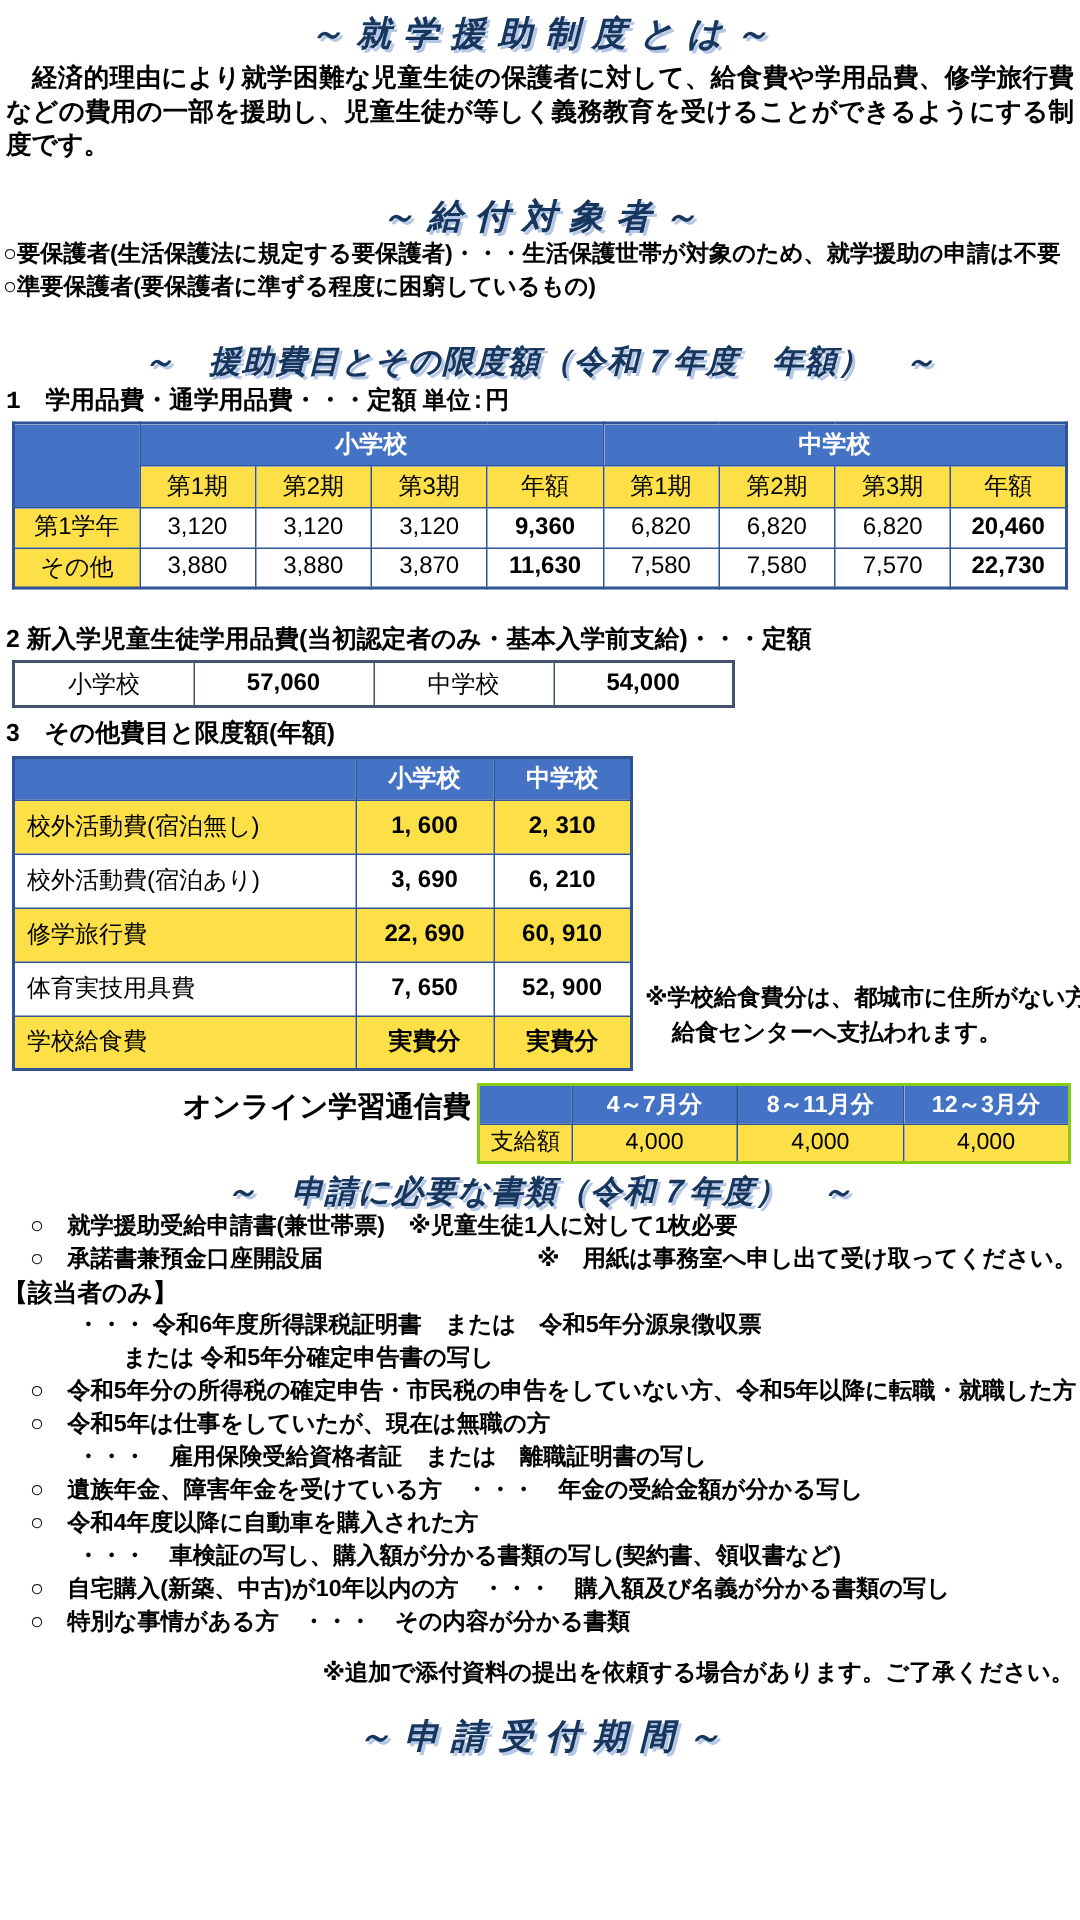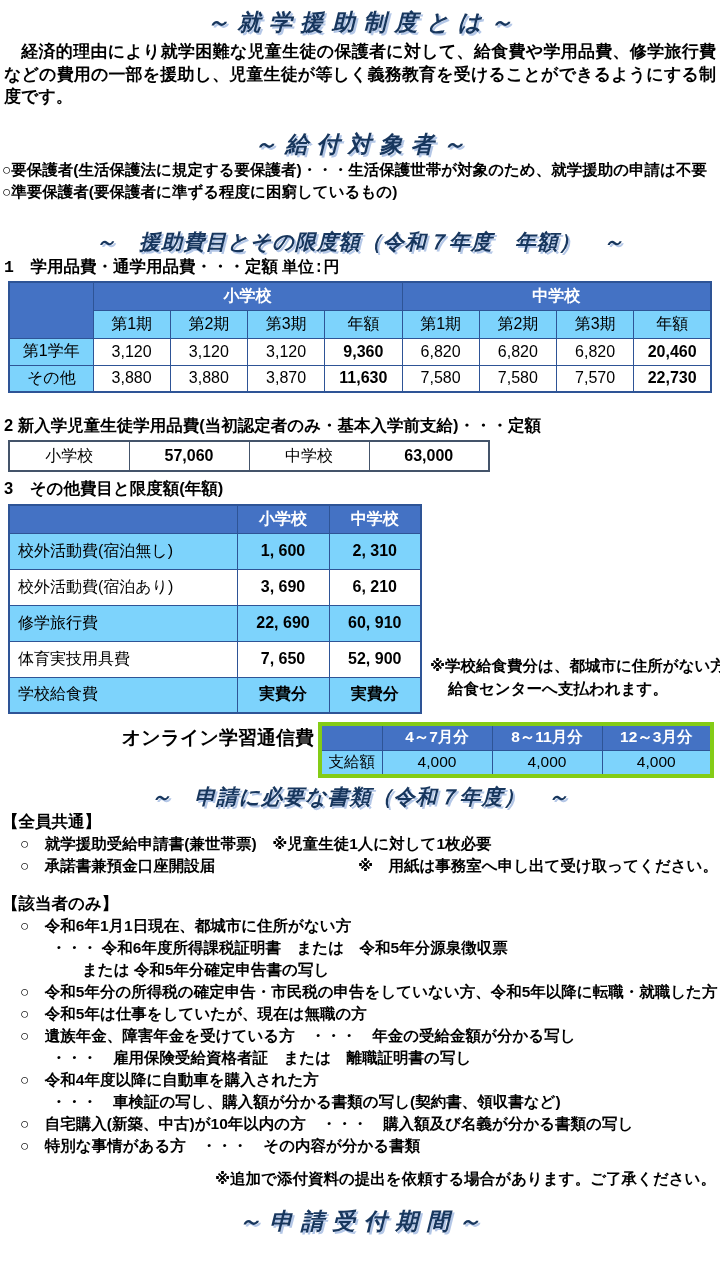--- a/index.html
+++ b/index.html
@@ -35,46 +35,46 @@
 
   table { border-collapse:collapse; table-layout:fixed; }
   th, td { border:1px solid #2E5496; padding:1px 4px; text-align:center; overflow:hidden; }
 
   
   .t1 { margin:3px 0 0 8px; width:704px; border:2px solid #2E5496; }
   .t1 .c0 { width:84px; }
   .t1 th, .t1 td { height:27px; font-size:16px; font-weight:normal; }
   .t1 tr.gh th { height:28px; }
   .blue-h { background:#4472C4; color:#ffffff; font-weight:bold !important; font-size:16px; }
-  .lav { background:#7dd3fc; }
+  .lav { background:#fde047; }
   .bold { font-weight:bold !important; }
 
   
   .t2 { margin:3px 0 0 8px; width:482px; border:2px solid #44546A; }
   .t2 td { border:1px solid #44546A; height:30px; font-size:16px; width:120px; }
 
   
   .t3-wrap { display:flex; align-items:flex-end; margin-top:4px; }
   .t3 { margin-left:8px; width:420px; border:2px solid #2E5496; }
   .t3 th { height:28px; font-size:16px; }
   .t3 td { height:36px; font-size:16px; font-weight:normal; }
   .t3 .c-label { width:228px; text-align:left; padding-left:8px; }
   .t3 .c-num  { width:92px; }
   .lunch-note { font-weight:bold; font-size:15.5px; line-height:1.45; padding:0 0 14px 8px; white-space:nowrap; }
   .lunch-note .ln2 { padding-left:18px; }
 
   
   .online-row { display:flex; justify-content:flex-end; align-items:flex-start; margin-top:8px; padding-right:6px; }
   .online-label { font-weight:bold; font-size:19px; padding:3px 4px 0 0; }
-  .t4 { width:396px; border:4px solid #84cc16; }
+  .t4 { width:396px; border:2px solid #84cc16; }
   .t4 th, .t4 td { height:26px; font-size:15.5px; font-weight:normal; }
   .t4 .c-head { width:62px; }
 
   
-  .bracket-header { font-weight:bold; font-size:16.5px; padding:0 2px;margin-top:16px; }
+  .bracket-header { font-weight:bold; font-size:16.5px; padding:0 2px; }
   .doc-lines { padding-left:18px; }
   .note-right { font-weight:bold; font-size:15.5px; text-align:right; padding-right:4px; white-space:nowrap;margin-top:12px; }
   .flex-note { display:flex; }
   .flex-note .push { margin-left:auto; }
 
   .mt2 { margin-top:2px; } .mt6 { margin-top:6px; } .mt18 { margin-top:18px; }
   .mt22 { margin-top:22px; } .mt26 { margin-top:26px; }
 </style>
 </head>
 <body>
@@ -137,21 +137,21 @@
   </tbody>
     </table>
 
   <div class="sec-label mt22">2 新入学児童生徒学用品費(当初認定者のみ・基本入学前支給)・・・定額</div>
   <table class="t2">
     <tbody>
         <tr>
       <td>小学校</td>
       <td class="bold">57,060</td>
       <td>中学校</td>
-      <td class="bold">63,000</td>
+      <td class="bold">54,000</td>
     </tr>
   </tbody>
     </table>
 
   <div class="sec-label mt6">3　その他費目と限度額(年額)</div>
 
   <div class="t3-wrap">
     <table class="t3">
       <tbody>
           <tr>
@@ -207,38 +207,36 @@
         <td class="lav">4,000</td>
         <td class="lav">4,000</td>
         <td class="lav">4,000</td>
       </tr>
     </tbody>
       </table>
   </div>
 
   <h1 class="h-main h-sub mt6">～　申請に必要な書類（令和７年度）　～</h1>
 
-  <div class="bracket-header mt2">【全員共通】</div>
   <div class="doc-lines">
     <div class="list-line">○　就学援助受給申請書(兼世帯票)　※児童生徒1人に対して1枚必要</div>
     <div class="list-line flex-note">
       <span>○　承諾書兼預金口座開設届</span>
       <span class="push">※　用紙は事務室へ申し出て受け取ってください。</span>
     </div>
   </div>
 
   <div class="bracket-header">【該当者のみ】</div>
   <div class="doc-lines">
-    <div class="list-line">○　令和6年1月1日現在、都城市に住所がない方</div>
     <div class="list-line">　　・・・ 令和6年度所得課税証明書　または　令和5年分源泉徴収票</div>
     <div class="list-line">　　　　または 令和5年分確定申告書の写し</div>
     <div class="list-line">○　令和5年分の所得税の確定申告・市民税の申告をしていない方、令和5年以降に転職・就職した方</div>
     <div class="list-line">○　令和5年は仕事をしていたが、現在は無職の方</div>
+    <div class="list-line">　　・・・　雇用保険受給資格者証　または　離職証明書の写し</div>
     <div class="list-line">○　遺族年金、障害年金を受けている方　・・・　年金の受給金額が分かる写し</div>
-    <div class="list-line">　　・・・　雇用保険受給資格者証　または　離職証明書の写し</div>
     <div class="list-line">○　令和4年度以降に自動車を購入された方</div>
     <div class="list-line">　　・・・　車検証の写し、購入額が分かる書類の写し(契約書、領収書など)</div>
     <div class="list-line">○　自宅購入(新築、中古)が10年以内の方　・・・　購入額及び名義が分かる書類の写し</div>
     <div class="list-line">○　特別な事情がある方　・・・　その内容が分かる書類</div>
   </div>
   <div class="note-right">※追加で添付資料の提出を依頼する場合があります。ご了承ください。</div>
 
   <h1 class="h-main mt18">～ 申 請 受 付 期 間 ～</h1>
 
 </div>

